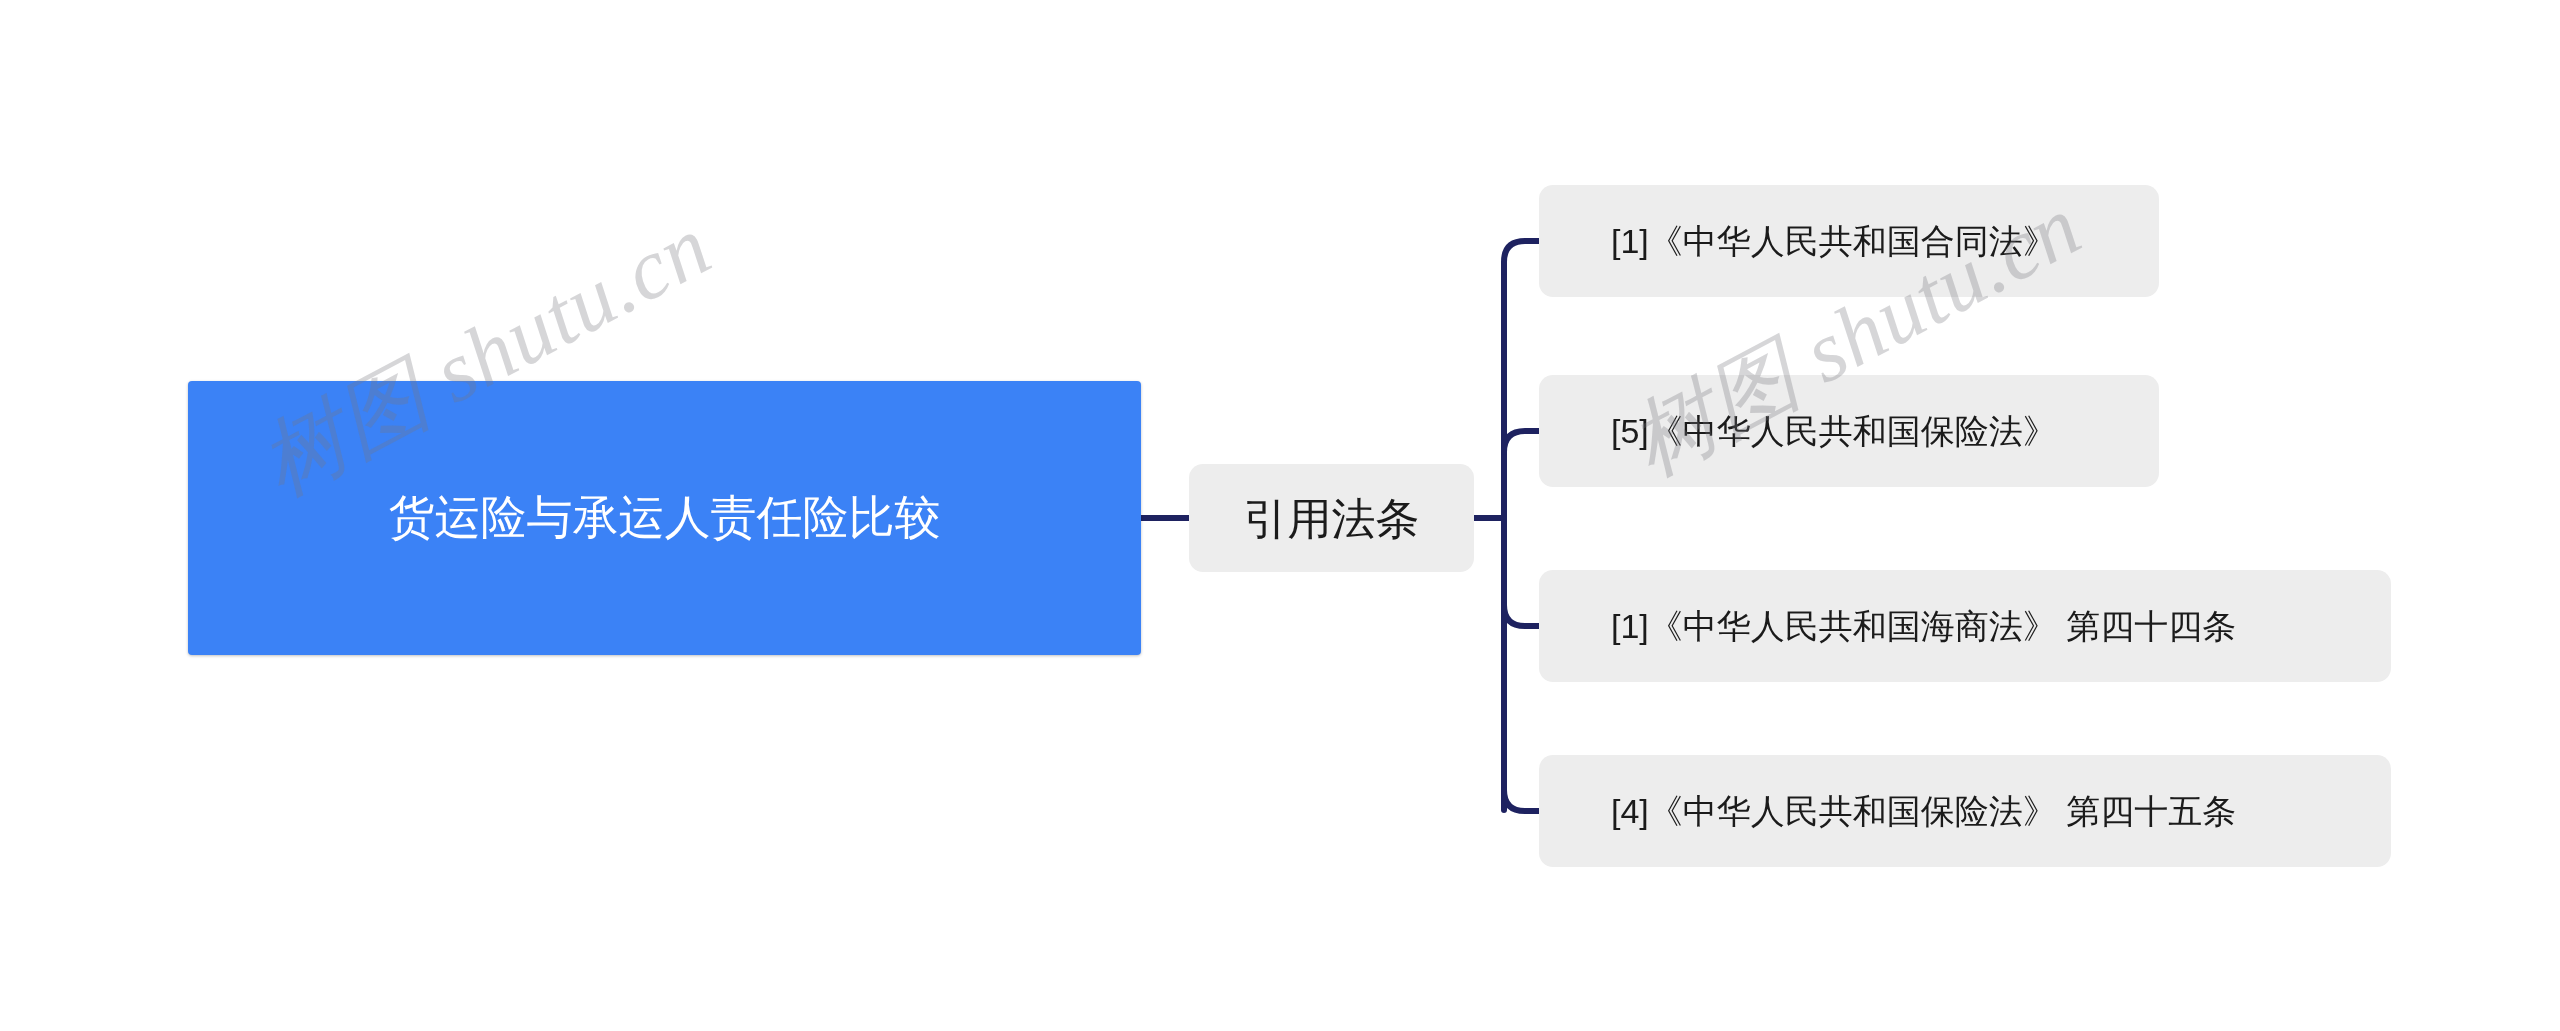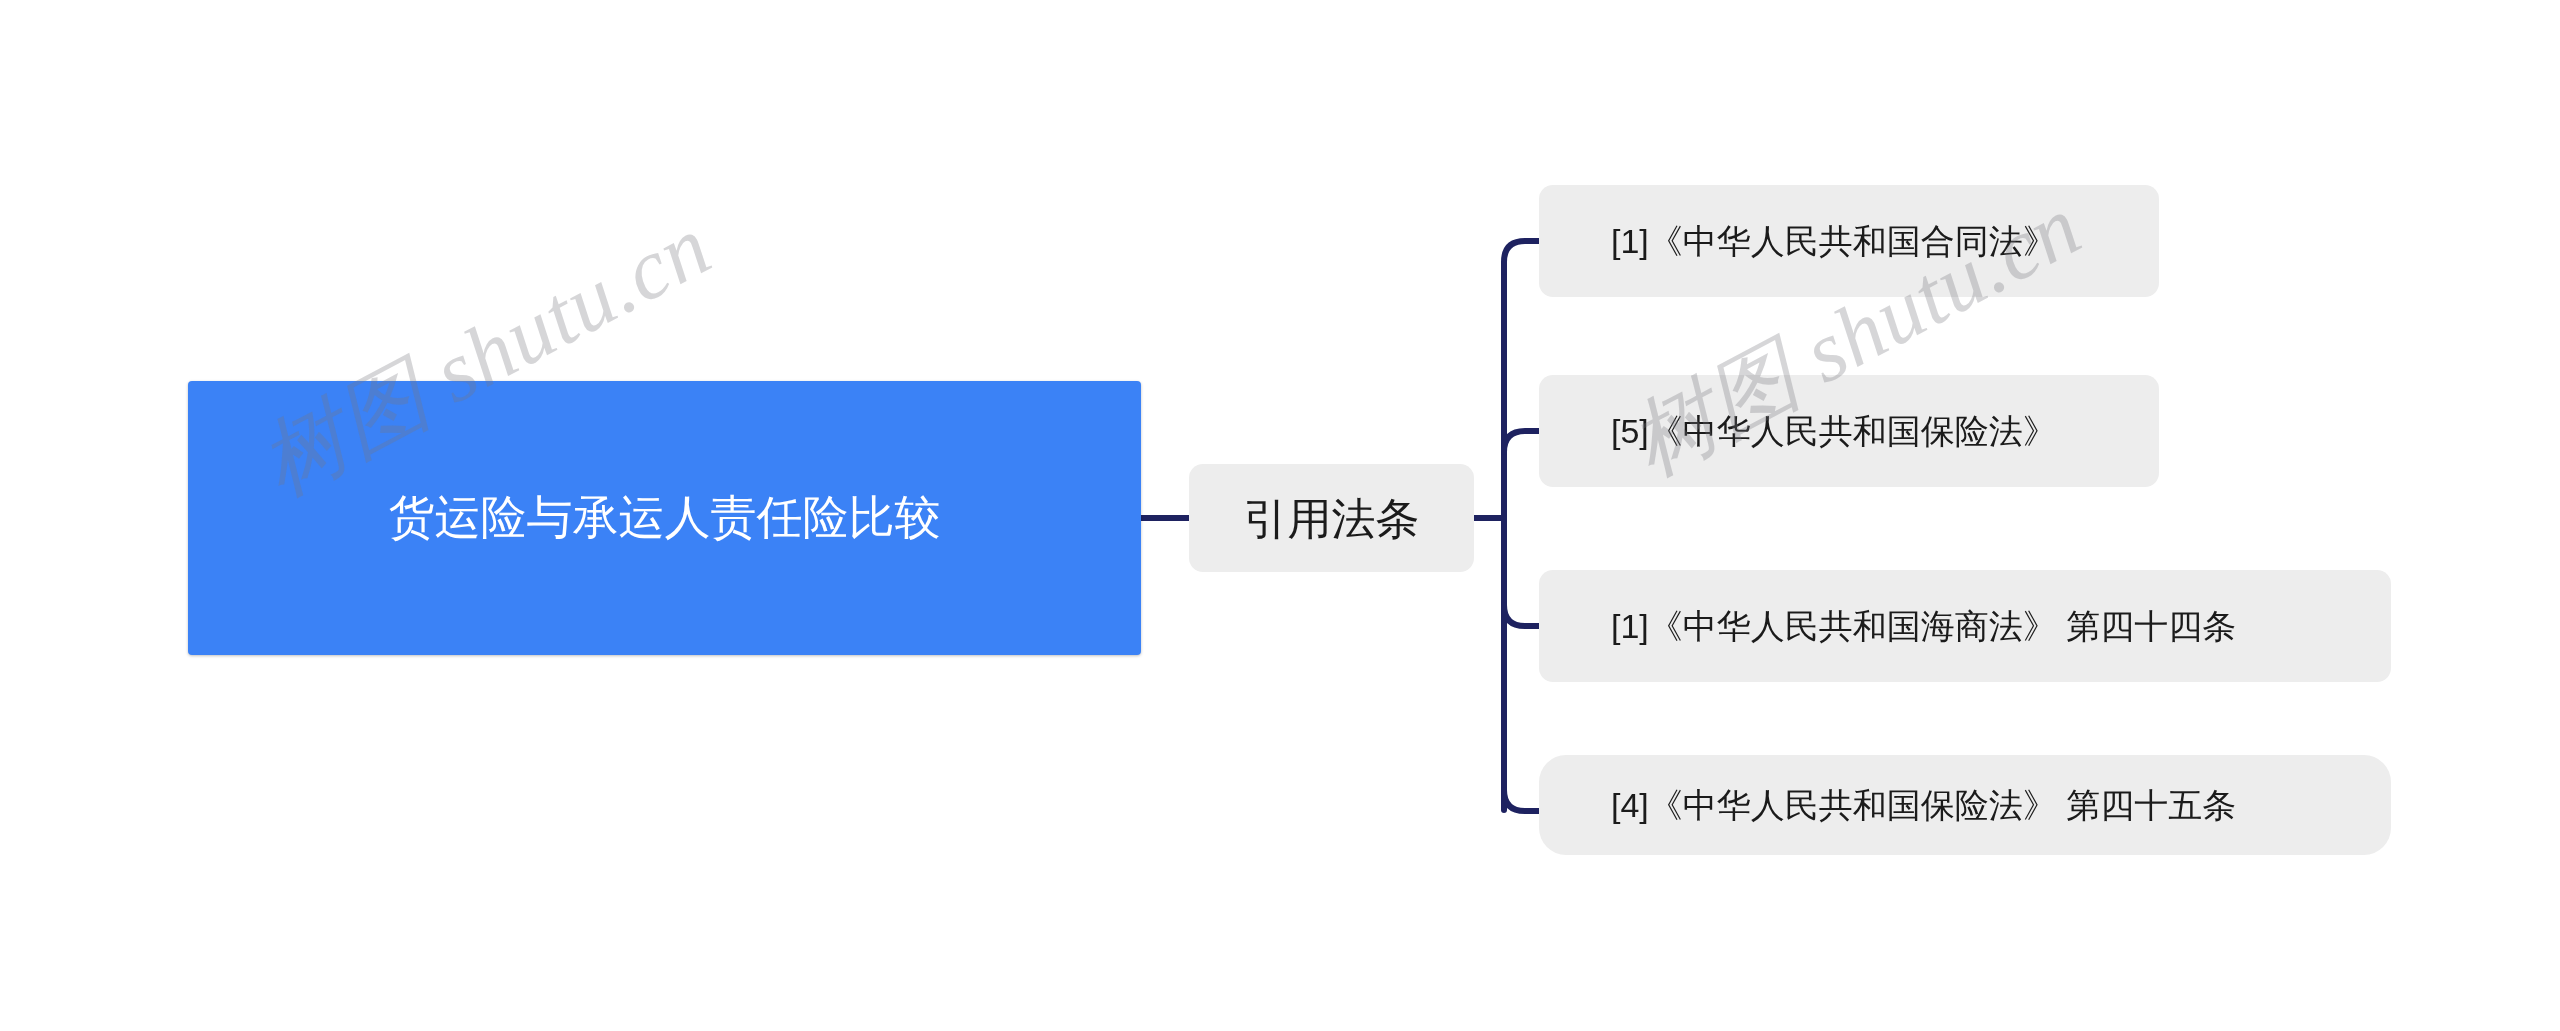--- a/index.html
+++ b/index.html
@@ -131,21 +131,21 @@
   </div>
 
   <div class="node node-leaf" style="left: 1539px; top: 375px; width: 620px; height: 112px;">
     <span class="node-label">[5]《中华人民共和国保险法》</span>
   </div>
 
   <div class="node node-leaf" style="left: 1539px; top: 570px; width: 852px; height: 112px;">
     <span class="node-label">[1]《中华人民共和国海商法》 第四十四条</span>
   </div>
 
-  <div class="node node-leaf" style="left: 1539px; top: 755px; width: 852px; height: 100px; border-radius: 27px;">
+  <div class="node node-leaf" style="left: 1539px; top: 755px; width: 852px; height: 112px;">
     <span class="node-label">[4]《中华人民共和国保险法》 第四十五条</span>
   </div>
 
   <div id="watermarks">
       <div class="wm" style="left: 240px; top: 420px; font-size: 86px; color: rgba(120, 120, 125, 0.3); transform: rotate(-28deg);">树图 shutu.cn</div>
       <div class="wm" style="left: 1610px; top: 400px; font-size: 86px; color: rgba(120, 120, 125, 0.3); transform: rotate(-28deg);">树图 shutu.cn</div>
     </div>
 
 </div>
 

